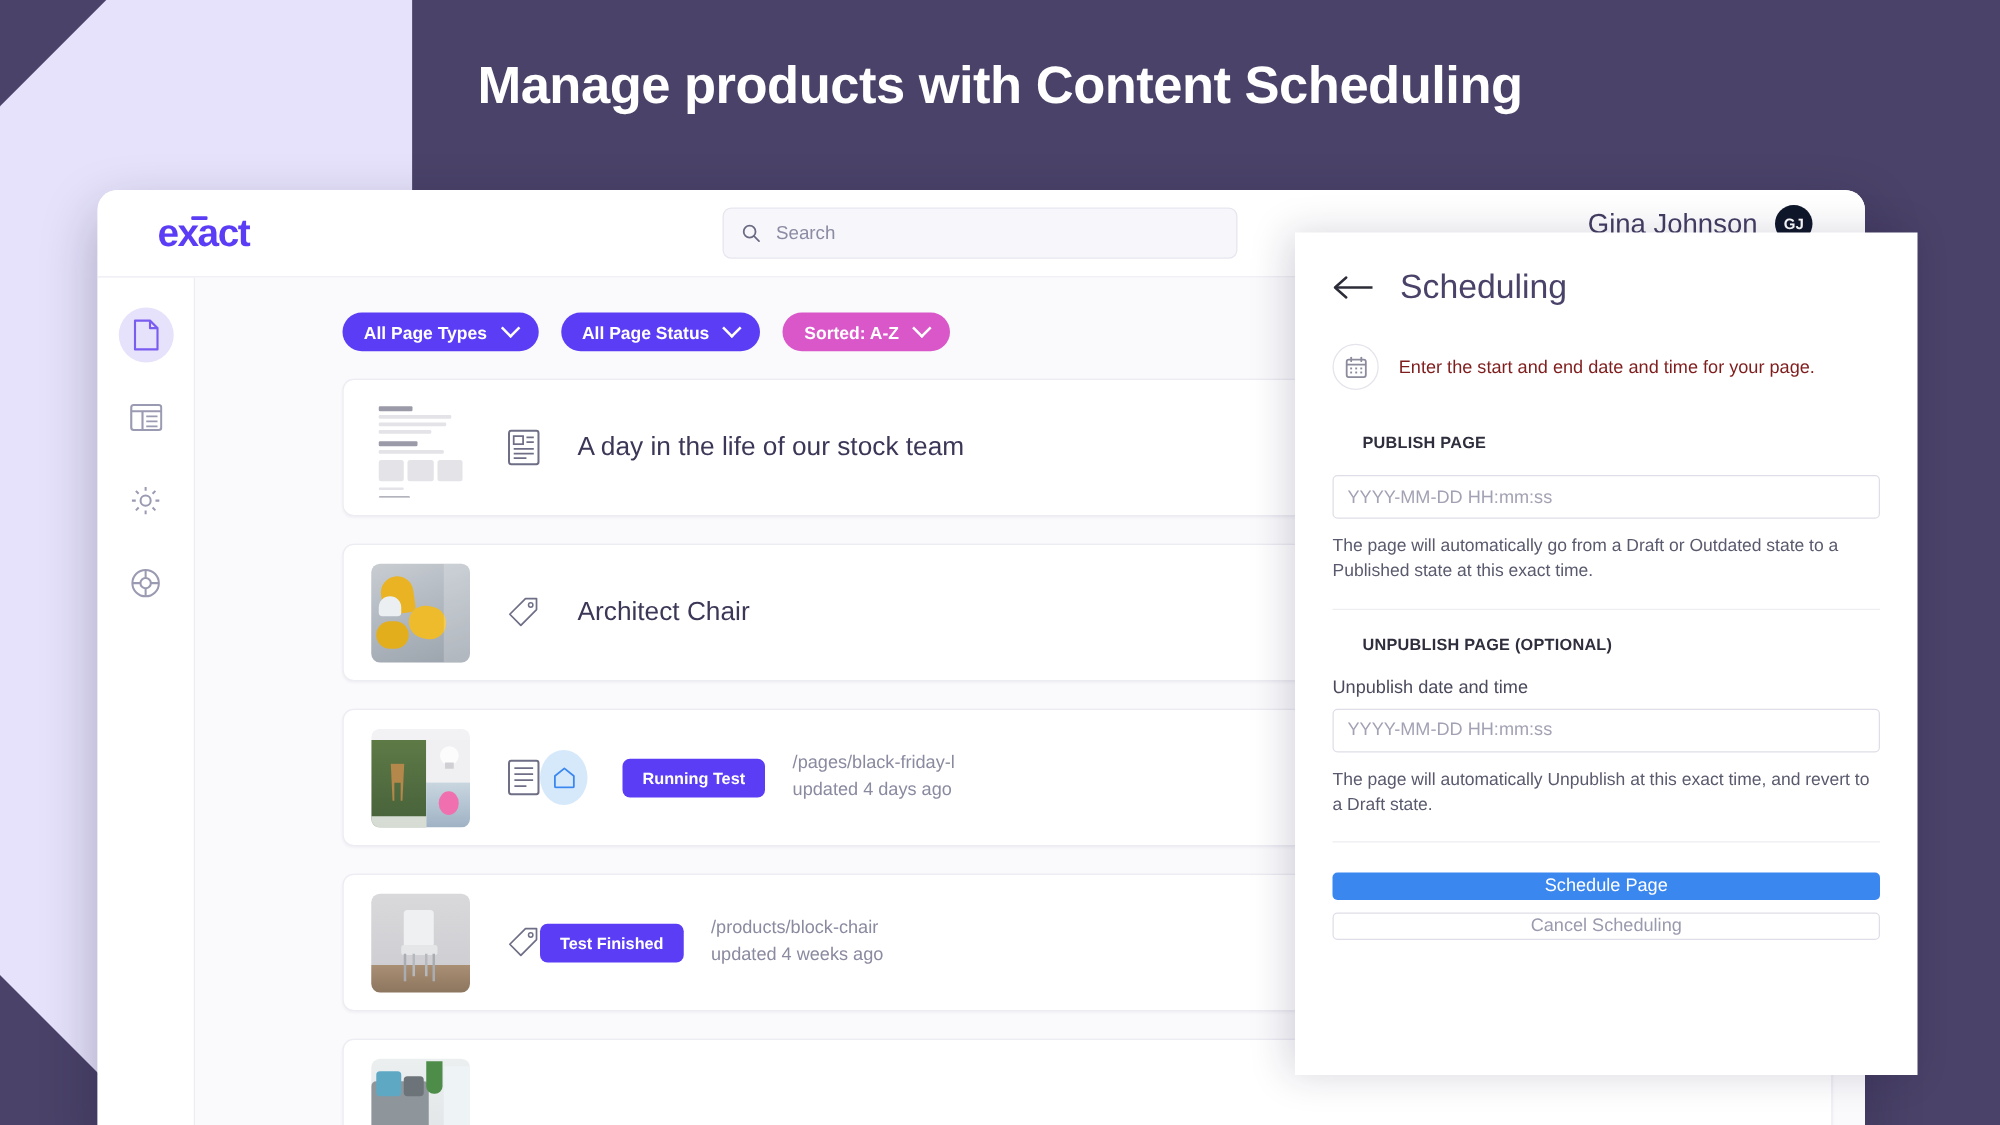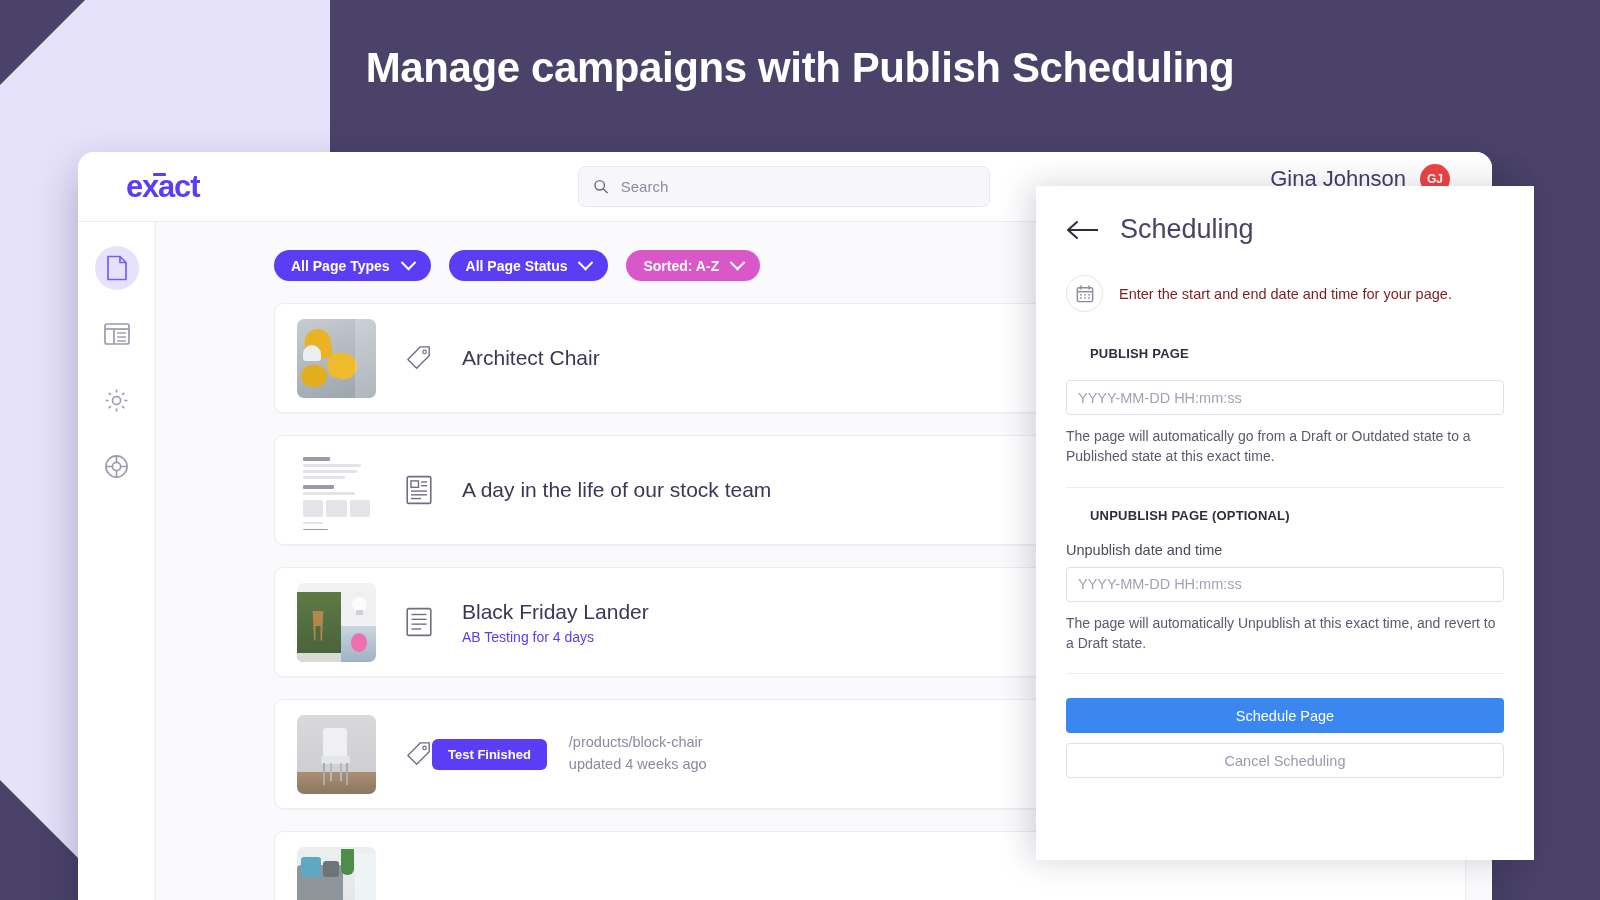--- a/index.html
+++ b/index.html
@@ -111,21 +111,21 @@
     align-items: center;
     gap: 14px;
   }
   .user-name {
     font-size: 22px;
     color: #443e63;
   }
   .avatar {
     width: 30px; height: 30px;
     border-radius: 50%;
-    background: #ef4444;
+    background: #0f172a;
     color: #fff;
     font-size: 12px;
     font-weight: bold;
     display: flex; align-items: center; justify-content: center;
   }
 
   
   .app-body { display: flex; height: 690px; }
 
   .sidebar {
@@ -317,21 +317,21 @@
     line-height: 1.45;
     margin-top: 11px;
   }
   .divider {
     height: 1px;
     background: #ededf2;
     margin: 20px 0;
   }
   .btn {
     width: 100%;
-    height: 35px;
+    height: 22px;
     border-radius: 4px;
     font-family: "Liberation Sans", sans-serif;
     font-size: 14.5px;
     cursor: pointer;
     border: none;
   }
   .btn-primary {
     background: #3b87f0;
     color: #ffffff;
     margin-top: 4px;
@@ -351,21 +351,21 @@
   .t-grid3 > div { flex: 1; }
 </style>
 </head>
 <body>
 
 <div id="stage">
 
   <div class="bg-lavender"></div>
   <div class="bg-dark-corner"></div>
 
-  <div class="headline">Manage campaigns with Publish Scheduling</div>
+  <div class="headline">Manage products with Content Scheduling</div>
 
   <div class="app-window">
 
     <div class="topbar">
       <div class="logo">
         <span>exact</span>
         <span class="macron"></span>
       </div>
 
       <div class="searchbox">
@@ -433,42 +433,20 @@
           </div>
           <div class="chip pink">
             <span>Sorted: A-Z</span>
             <span class="chev"></span>
           </div>
         </div>
 
         <div class="rows">
 
           <div class="row">
-            <div class="thumb" style="background:linear-gradient(160deg,#c9cdd2 0%,#b5bcc4 38%,#9aa2ab 100%);">
-              <div style="position:absolute;left:8px;top:10px;width:26px;height:30px;background:#e9b323;border-radius:13px 13px 4px 4px;transform:rotate(-8deg)"></div>
-              <div style="position:absolute;left:30px;top:34px;width:30px;height:26px;background:#edbb2c;border-radius:14px;transform:rotate(12deg)"></div>
-              <div style="position:absolute;left:4px;top:46px;width:26px;height:22px;background:#e2ae1c;border-radius:12px"></div>
-              <div style="position:absolute;left:6px;top:26px;width:18px;height:16px;background:#eceff1;border-radius:9px 9px 3px 3px"></div>
-              <div style="position:absolute;left:58px;top:0;width:21px;height:79px;background:rgba(255,255,255,0.22)"></div>
-            </div>
-            <svg class="type-icon" viewBox="0 0 28 28">
-              <path d="M15.5 2H25v9.5L11.5 25 2 15.5z" fill="none" stroke="#6e6e86" stroke-width="1.5" stroke-linejoin="round"></path>
-              <circle cx="20" cy="7.5" r="1.9" fill="none" stroke="#6e6e86" stroke-width="1.3"></circle>
-            </svg>
-            <div class="row-titles">
-              <div class="row-title">Architect Chair</div>
-            </div>
-            <div class="badge published">Published</div>
-            <div class="row-meta">
-              <div>/products/architect-c</div>
-              <div>updated 2 days ago</div>
-            </div>
-          </div>
-
-          <div class="row">
             <div class="thumb t-wire">
               <div class="ln" style="width:40%;height:4px;background:#9a9aa8"></div>
               <div class="ln" style="width:86%"></div>
               <div class="ln" style="width:80%"></div>
               <div class="ln" style="width:62%;margin-bottom:6px"></div>
               <div class="ln" style="width:46%;height:4px;background:#9a9aa8"></div>
               <div class="ln" style="width:78%"></div>
               <div class="t-grid3">
                   <div class="blk"></div>
                   <div class="blk"></div>
@@ -491,42 +469,60 @@
               <div class="row-title">A day in the life of our stock team</div>
             </div>
             <div class="badge draft">Draft</div>
             <div class="row-meta">
               <div>/blogs/a-day-in-the-l</div>
               <div>updated 3 months ago</div>
             </div>
           </div>
 
           <div class="row">
+            <div class="thumb" style="background:linear-gradient(160deg,#c9cdd2 0%,#b5bcc4 38%,#9aa2ab 100%);">
+              <div style="position:absolute;left:8px;top:10px;width:26px;height:30px;background:#e9b323;border-radius:13px 13px 4px 4px;transform:rotate(-8deg)"></div>
+              <div style="position:absolute;left:30px;top:34px;width:30px;height:26px;background:#edbb2c;border-radius:14px;transform:rotate(12deg)"></div>
+              <div style="position:absolute;left:4px;top:46px;width:26px;height:22px;background:#e2ae1c;border-radius:12px"></div>
+              <div style="position:absolute;left:6px;top:26px;width:18px;height:16px;background:#eceff1;border-radius:9px 9px 3px 3px"></div>
+              <div style="position:absolute;left:58px;top:0;width:21px;height:79px;background:rgba(255,255,255,0.22)"></div>
+            </div>
+            <svg class="type-icon" viewBox="0 0 28 28">
+              <path d="M15.5 2H25v9.5L11.5 25 2 15.5z" fill="none" stroke="#6e6e86" stroke-width="1.5" stroke-linejoin="round"></path>
+              <circle cx="20" cy="7.5" r="1.9" fill="none" stroke="#6e6e86" stroke-width="1.3"></circle>
+            </svg>
+            <div class="row-titles">
+              <div class="row-title">Architect Chair</div>
+            </div>
+            <div class="badge published">Published</div>
+            <div class="row-meta">
+              <div>/products/architect-c</div>
+              <div>updated 2 days ago</div>
+            </div>
+          </div>
+
+          <div class="row">
             <div class="thumb" style="background:#fff">
               <div style="position:absolute;left:0;top:0;width:79px;height:9px;background:#f2f2f5"></div>
               <div style="position:absolute;left:0;top:9px;width:44px;height:70px;background:linear-gradient(180deg,#5d7a46,#47603a)"></div>
               <div style="position:absolute;left:12px;top:28px;width:18px;height:30px;background:#b4874a;clip-path:polygon(20% 0,80% 0,72% 100%,64% 100%,64% 52%,36% 52%,36% 100%,28% 100%)"></div>
               <div style="position:absolute;left:44px;top:9px;width:35px;height:34px;background:#f0f0f2"></div>
               <div style="position:absolute;left:55px;top:14px;width:15px;height:15px;background:#fcfcfc;border-radius:50%"></div>
               <div style="position:absolute;left:59px;top:27px;width:7px;height:5px;background:#cfcfd4"></div>
               <div style="position:absolute;left:44px;top:43px;width:35px;height:36px;background:linear-gradient(180deg,#c9d6e0,#9fb2c4)"></div>
               <div style="position:absolute;left:54px;top:50px;width:16px;height:19px;background:#f06fae;border-radius:50%"></div>
               <div style="position:absolute;left:0;top:70px;width:44px;height:9px;background:rgba(255,255,255,0.78)"></div>
             </div>
             <svg class="type-icon" viewBox="0 0 24 28">
               <rect x="1" y="1.5" width="22" height="25" rx="1.6" fill="none" stroke="#6e6e86" stroke-width="1.5"></rect>
               <line x1="5" y1="7" x2="19" y2="7" stroke="#6e6e86" stroke-width="1.3"></line>
               <line x1="5" y1="11.5" x2="19" y2="11.5" stroke="#6e6e86" stroke-width="1.3"></line>
               <line x1="5" y1="16" x2="19" y2="16" stroke="#6e6e86" stroke-width="1.3"></line>
               <line x1="5" y1="20.5" x2="14" y2="20.5" stroke="#6e6e86" stroke-width="1.3"></line>
             </svg>
-            <div class="row-titles">
-              <div class="row-title">Black Friday Lander</div>
-              <div class="row-sub">AB Testing for 4 days</div>
-            </div>
             <div class="home-pill">
               <svg width="19" height="18" viewBox="0 0 20 19">
                 <path d="M2 8.2 10 1.8l8 6.4V17a.9.9 0 0 1-.9.9H2.9A.9.9 0 0 1 2 17z" fill="none" stroke="#3b87f0" stroke-width="1.5" stroke-linejoin="round"></path>
               </svg>
             </div>
             <div class="badge running">Running Test</div>
             <div class="row-meta">
               <div>/pages/black-friday-l</div>
               <div>updated 4 days ago</div>
             </div>

